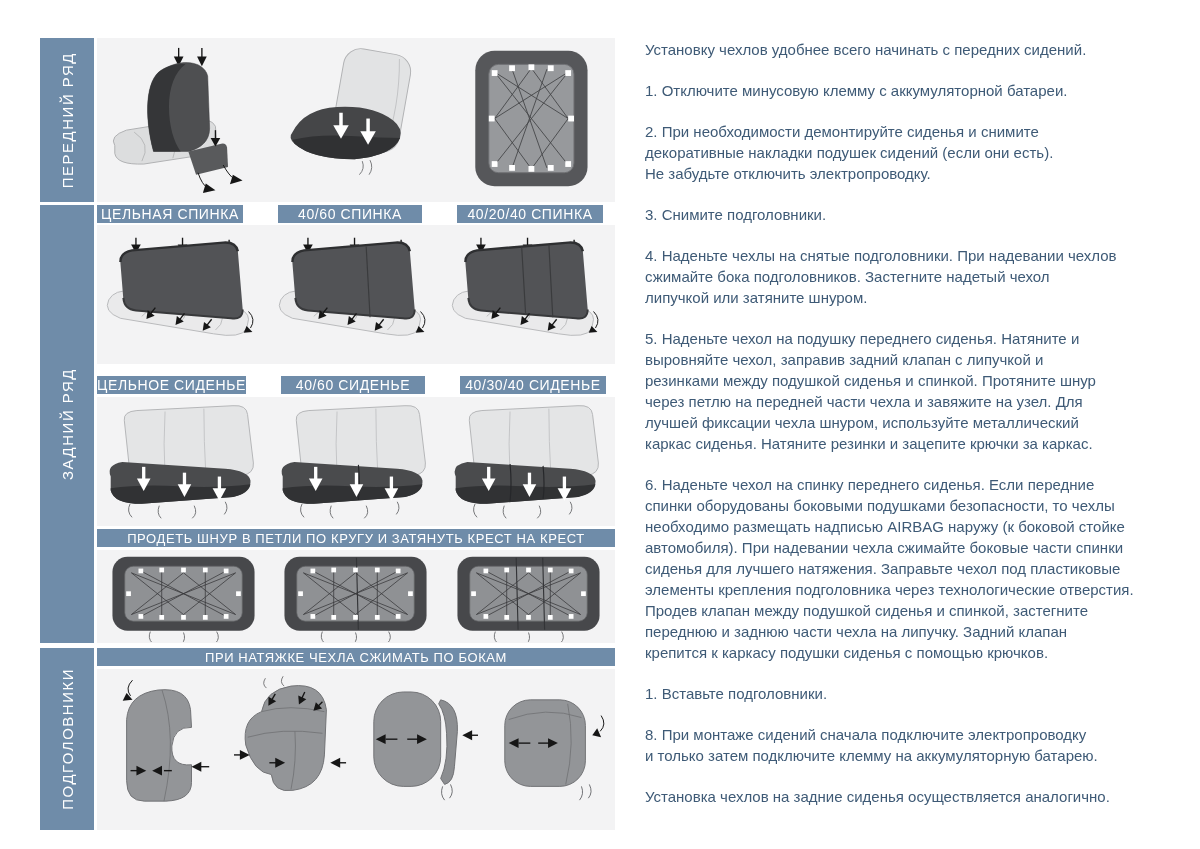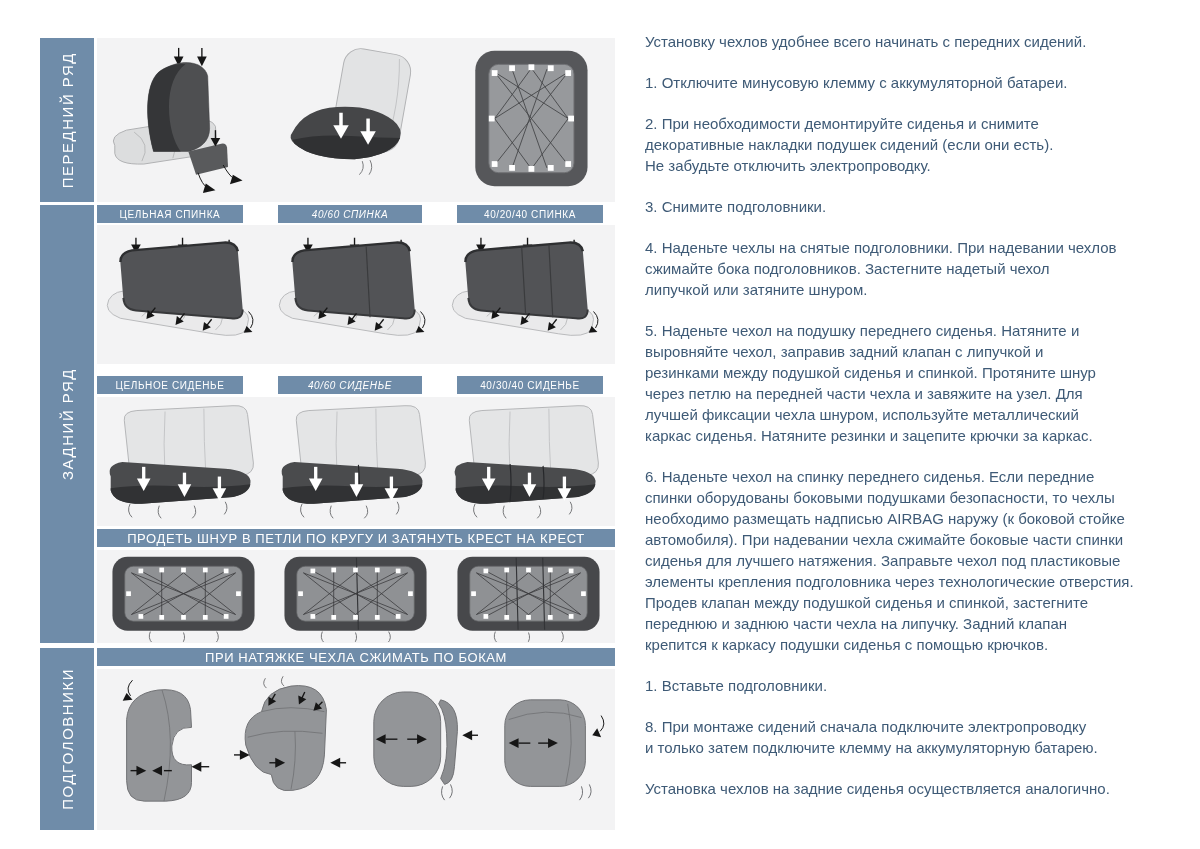--- a/index.html
+++ b/index.html
@@ -34,37 +34,37 @@
   
   .banner-row{
     position:absolute;left:97px;width:518px;height:18px;
     display:flex;gap:35px;
   }
   #banners-backrest{top:205px;}
   #banners-cushion{top:376px;align-items:flex-end;}
   .banner{
     flex:0 0 146px;background:#6f8ca9;color:#fff;height:18px;
     display:flex;align-items:center;justify-content:center;
-    font-size:10px;letter-spacing:0.6px;white-space:nowrap;
-  }
-  .banner.mid{flex-basis:144px;font-style:italic;}
+    font-size:14px;letter-spacing:0.6px;white-space:nowrap;
+  }
+  .banner.mid{flex-basis:144px;}
   .wide-banner{
     position:absolute;left:97px;width:518px;height:18px;background:#6f8ca9;color:#fff;
     display:flex;align-items:center;justify-content:center;
     font-size:13px;letter-spacing:0.6px;
   }
   #banner-lacing{top:529px;}
   #banner-headrest{top:648px;}
 
   
   .rtext{
     position:absolute;left:645px;top:31px;width:552px;
     color:#3e5a76;font-size:15px;line-height:21px;
   }
-  .rtext p{margin:0 0 20px;white-space:pre-line;}
+  .rtext p{margin:8px 0 20px;white-space:pre-line;}
 
   svg{display:block;}
   .arr{fill:#161616;}
   .arrline{stroke:#161616;stroke-width:1.4;fill:none;}
   .thin{stroke:#161616;stroke-width:1;fill:none;}
 </style>
 </head>
 <body>
 
 <div class="vlabel" id="vlabel-front">

